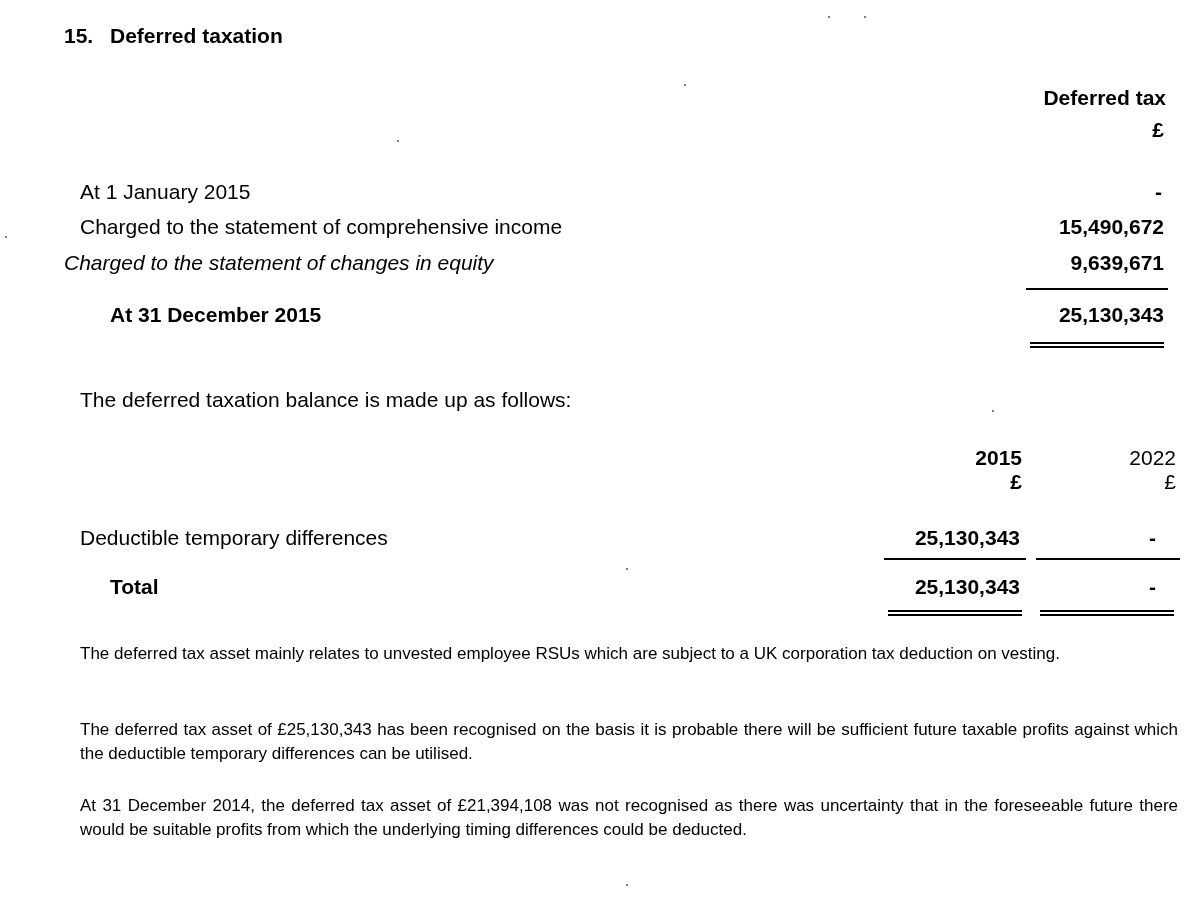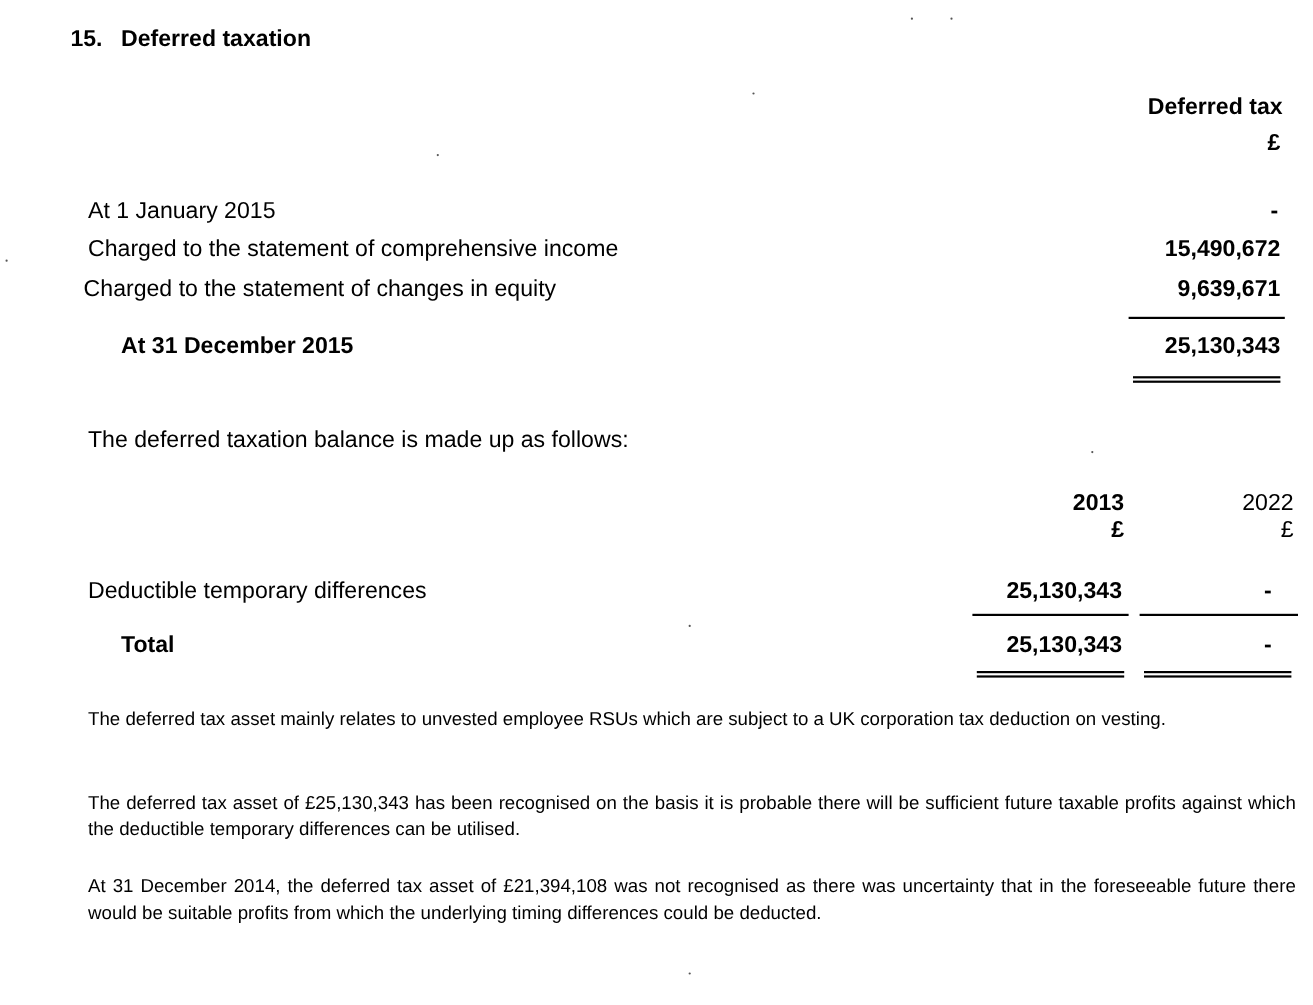--- a/index.html
+++ b/index.html
@@ -37,38 +37,38 @@
 
   <div>
     <div class="abs" style="left:80px; top:180px;">At 1 January 2015</div>
     <div class="abs bold right" style="right:32px; top:180px;">-</div>
   </div>
   <div>
     <div class="abs" style="left:80px; top:215px;text-align:center;">Charged to the statement of comprehensive income</div>
     <div class="abs bold right" style="right:30px; top:215px;">15,490,672</div>
   </div>
   <div>
-    <div class="abs" style="left:76px; top:251px;">Charged to the statement of changes in equity</div>
+    <div class="abs" style="left:64px; top:251px;font-style:italic;">Charged to the statement of changes in equity</div>
     <div class="abs bold right" style="right:30px; top:251px;">9,639,671</div>
   </div>
 
   <div class="line" style="left:1026px; width:142px; top:288px;"></div>
 
   <div>
     <div class="abs bold" style="left:80px; top:303px;">At 31 December 2015</div>
     <div class="abs bold right" style="right:30px; top:303px;">25,130,343</div>
   </div>
 
   <div class="dbl" style="left:1030px; width:134px; top:342px;"></div>
 </div>
 
 <div class="abs" style="left:80px; top:388px;">The deferred taxation balance is made up as follows:</div>
 
 <div>
-  <div class="abs bold right" style="right:172px; top:446px;">2013</div>
+  <div class="abs bold right" style="right:172px; top:446px;">2015</div>
   <div class="abs bold right" style="right:172px; top:470px;">£</div>
   <div class="abs right" style="right:18px; top:446px;">2022</div>
   <div class="abs right" style="right:18px; top:470px;">£</div>
 
   <div>
     <div class="abs" style="left:80px; top:526px;">Deductible temporary differences</div>
     <div class="abs bold right" style="right:174px; top:526px;">25,130,343</div>
     <div class="abs bold right" style="right:38px; top:526px;">-</div>
   </div>
 

